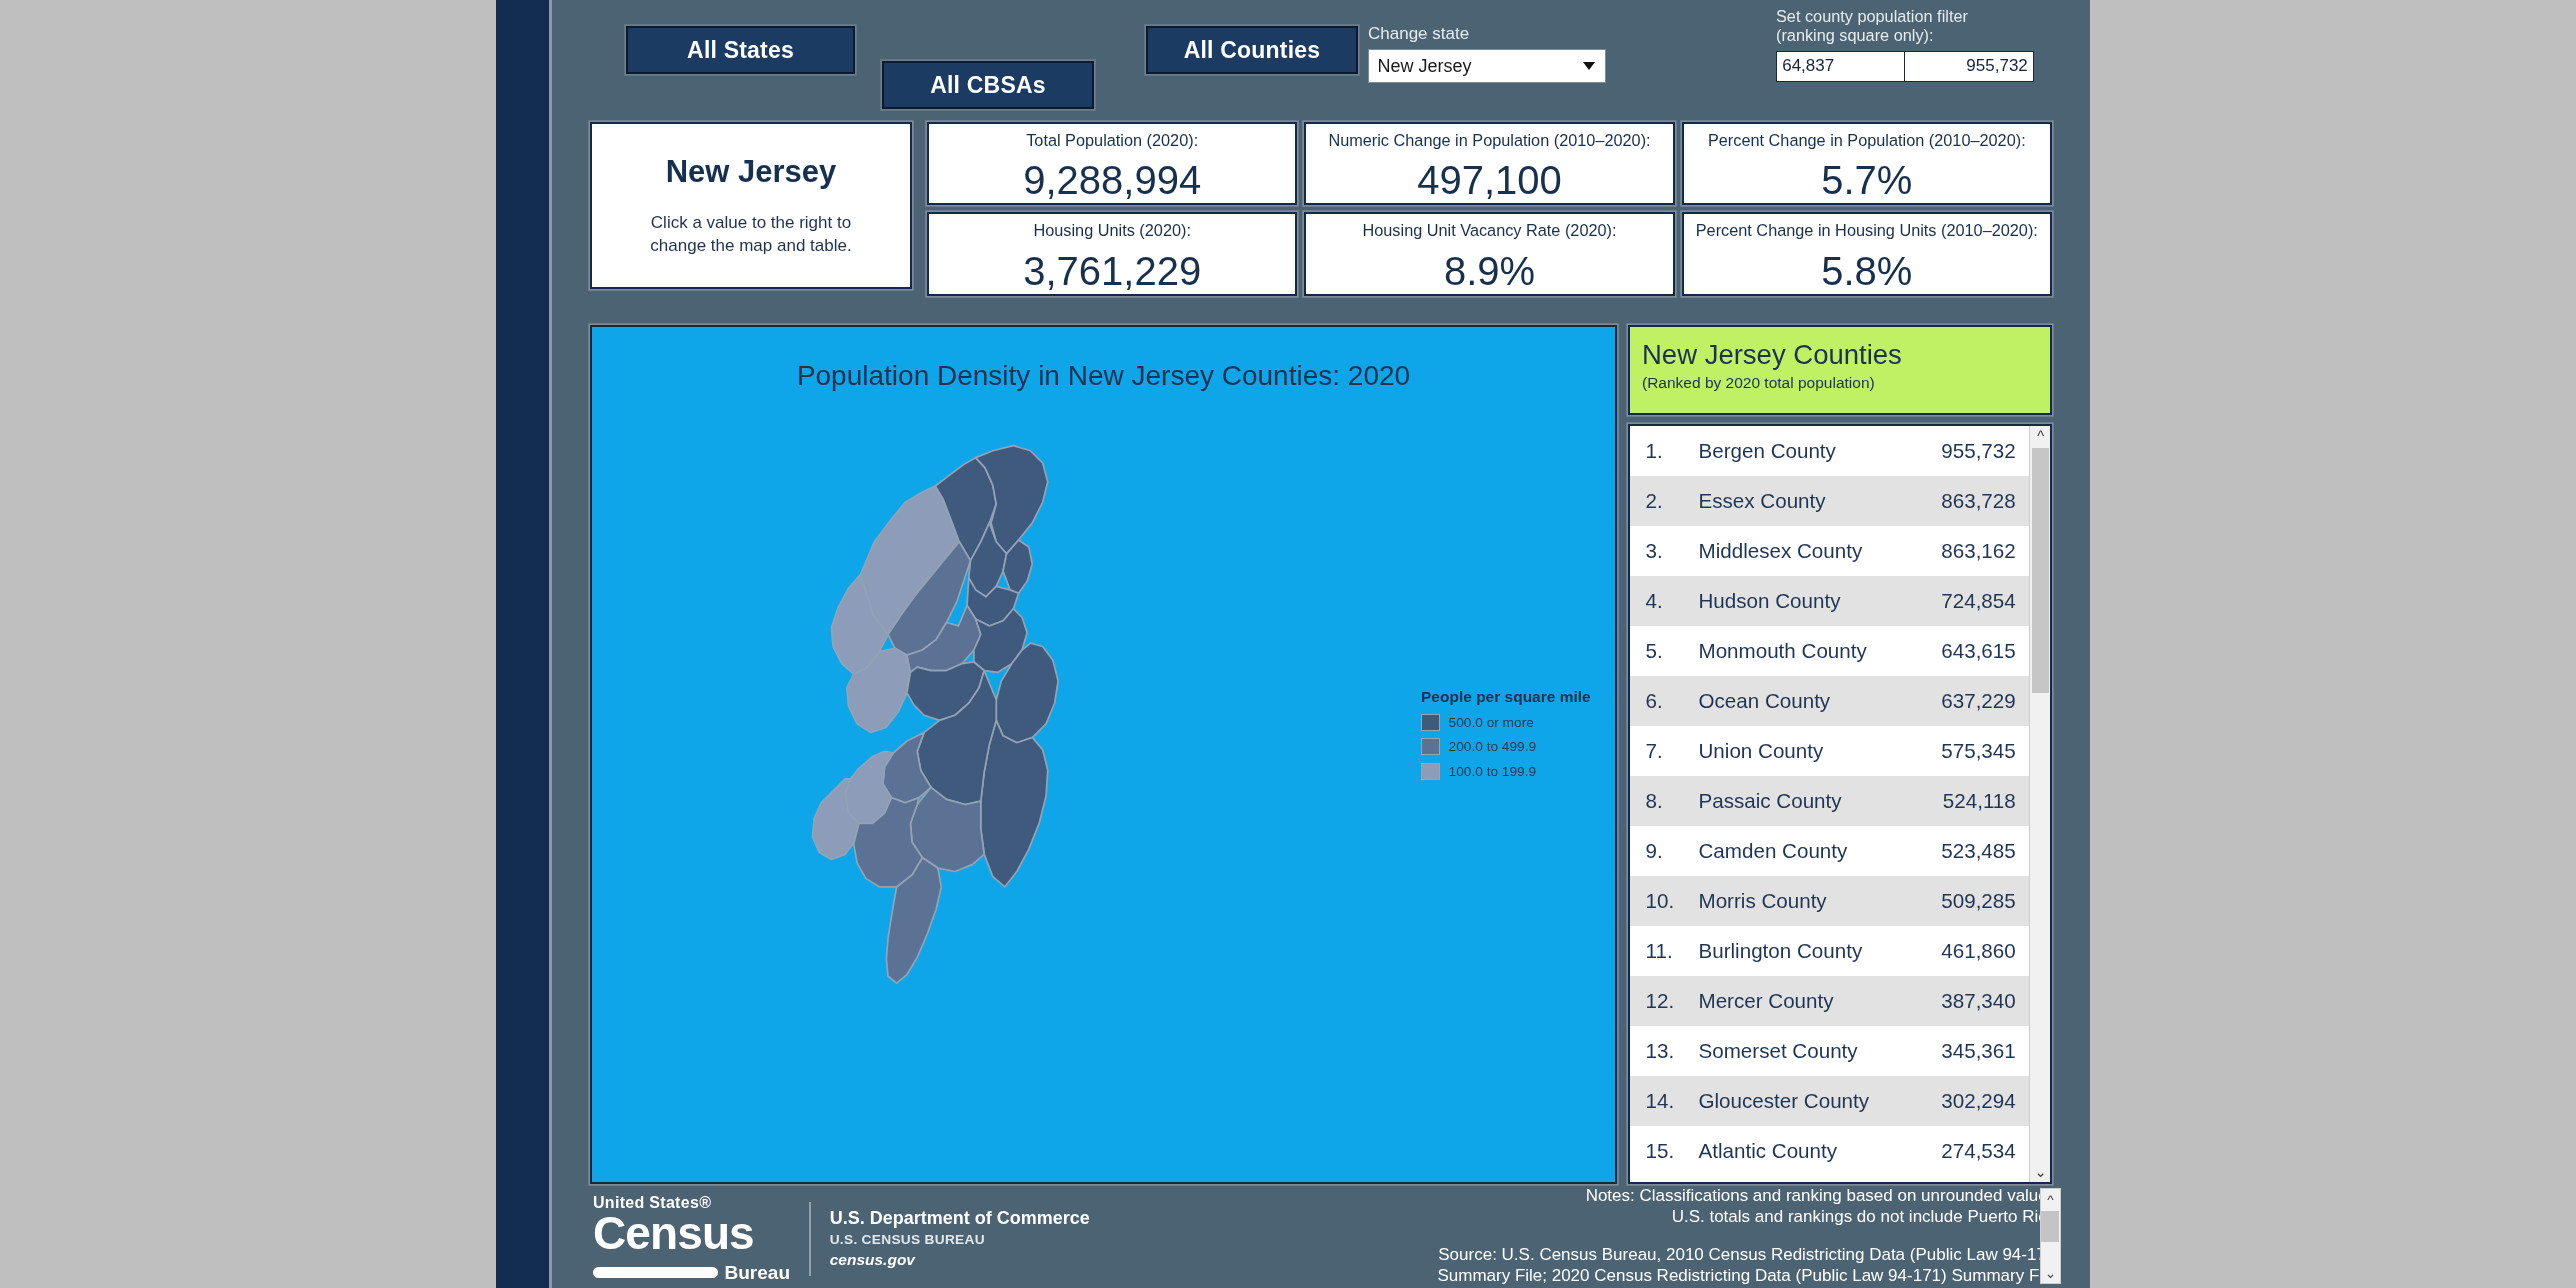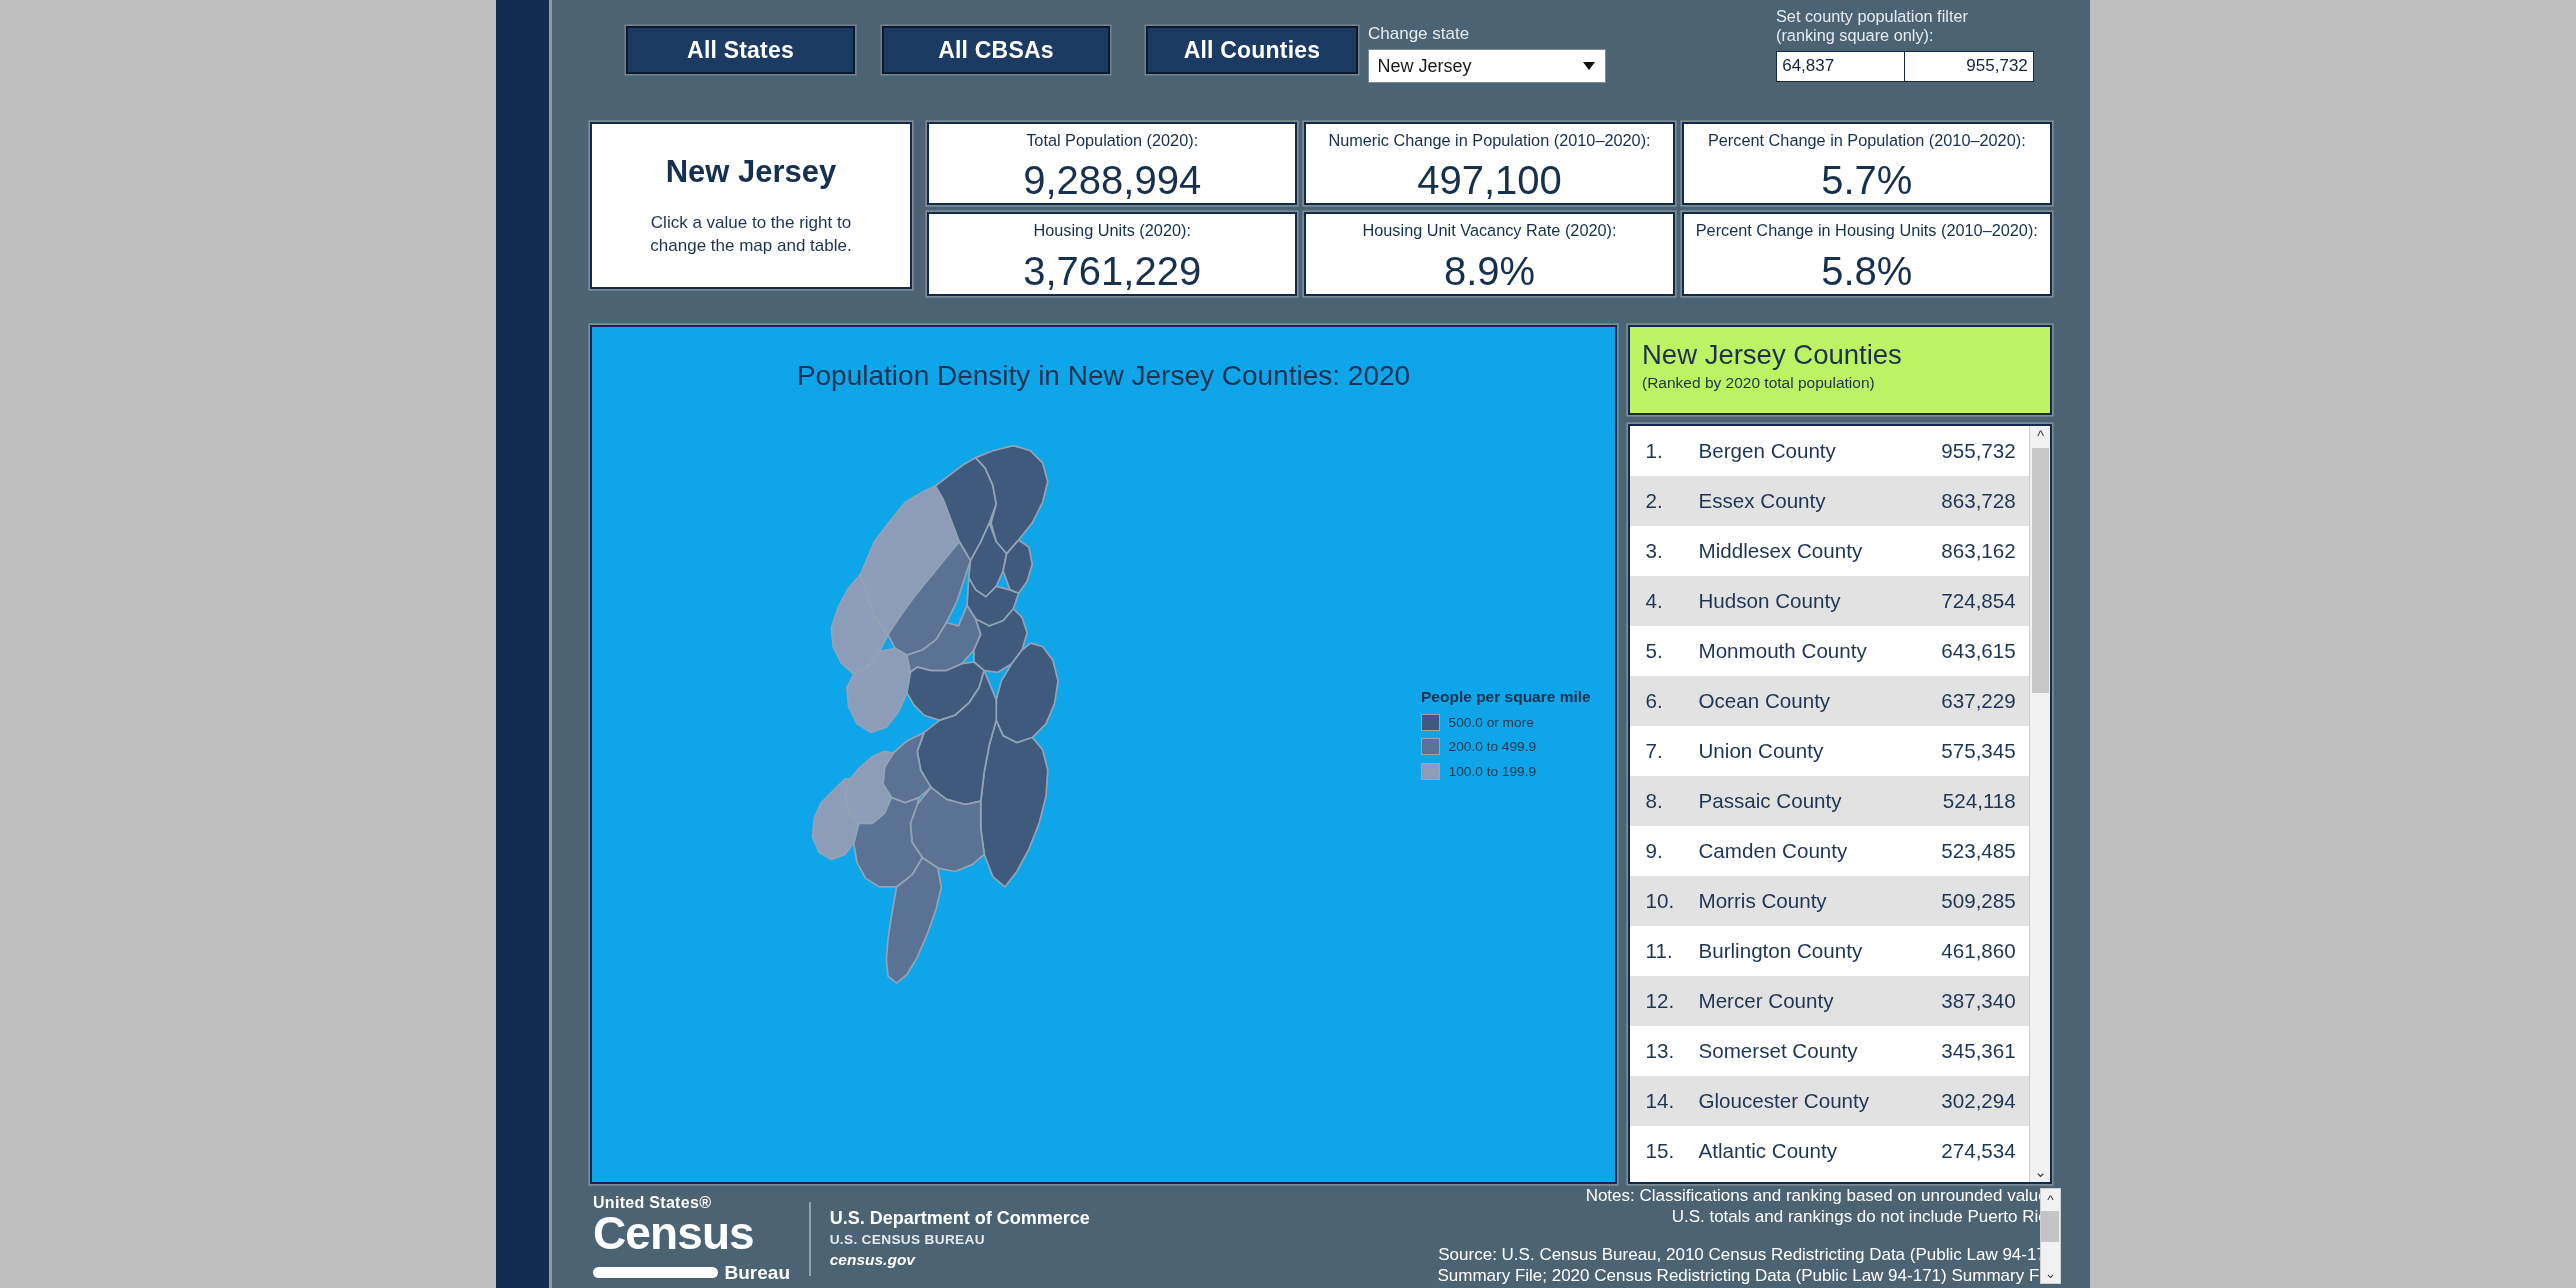--- a/index.html
+++ b/index.html
@@ -32,21 +32,21 @@
     position: absolute; top: 26px; height: 48px;
     background: #1b3b63;
     border: 2.6px solid #0b1a2e;
     box-shadow: 0 0 0 1.7px #6d7f8d;
     color: #ffffff; font-weight: bold; font-size: 23px;
     display: flex; align-items: center; justify-content: center;
     letter-spacing: 0.2px;
     cursor: pointer;
   }
   #btn-states   { left: 74px;  width: 229px; }
-  #btn-cbsas    { left: 330px; width: 228px; }
+  #btn-cbsas    { left: 330px; width: 212px; margin-top: 35px; }
   #btn-counties { left: 594px; width: 212px; }
 
   .change-state-wrap { position: absolute; left: 816px; top: 24px; width: 240px; }
   .cs-label { color: #e7ecef; font-size: 17px; margin-bottom: 5.2px; }
   .cs-select {
     position: relative; width: 238px; height: 34px;
     background: #ffffff; border: 1.7px solid #7d8b97;
     display: flex; align-items: center; padding-left: 8.6px;
     font-size: 18px; color: #1a1a1a; cursor: pointer;
   }

